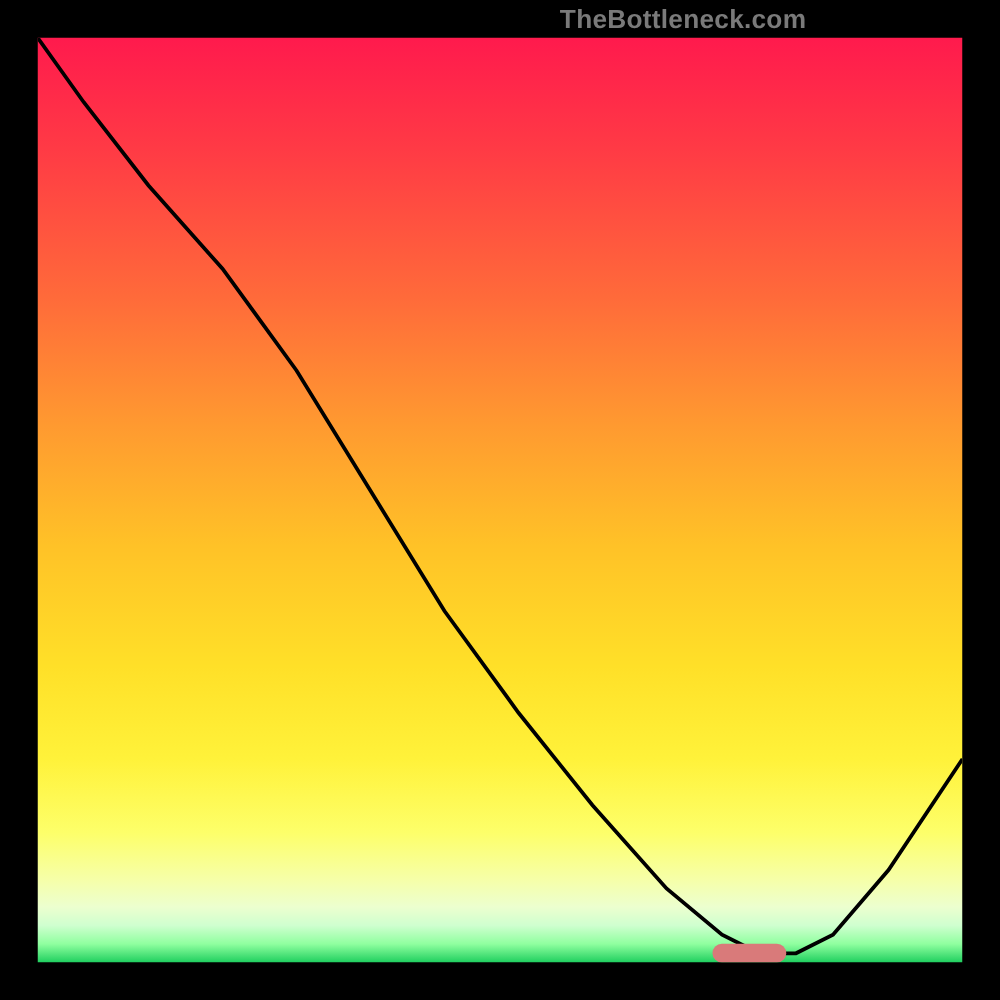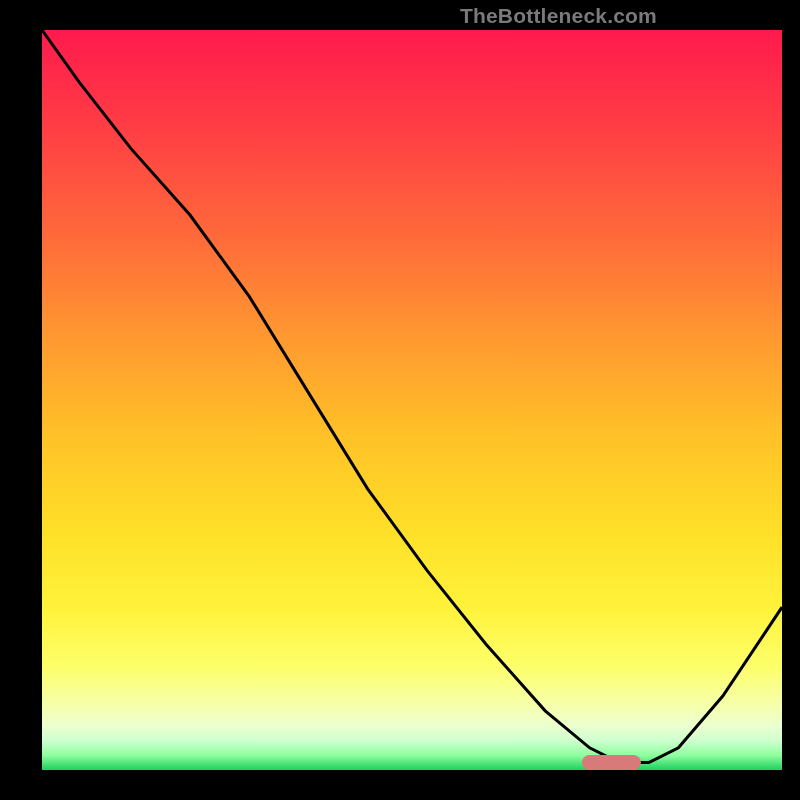--- a/index.html
+++ b/index.html
@@ -9,21 +9,20 @@
     height: 800px;
     background: #000000;
     overflow: hidden;
   }
   .frame {
     position: absolute;
     left: 0;
     top: 0;
     width: 655px;
     height: 800px;
-    margin-left: 12px;
   }
   .plot-area {
     position: absolute;
     
     left: 30px;
     top: 30px;
     width: 740px;
     height: 740px;
     overflow: hidden;
   }

